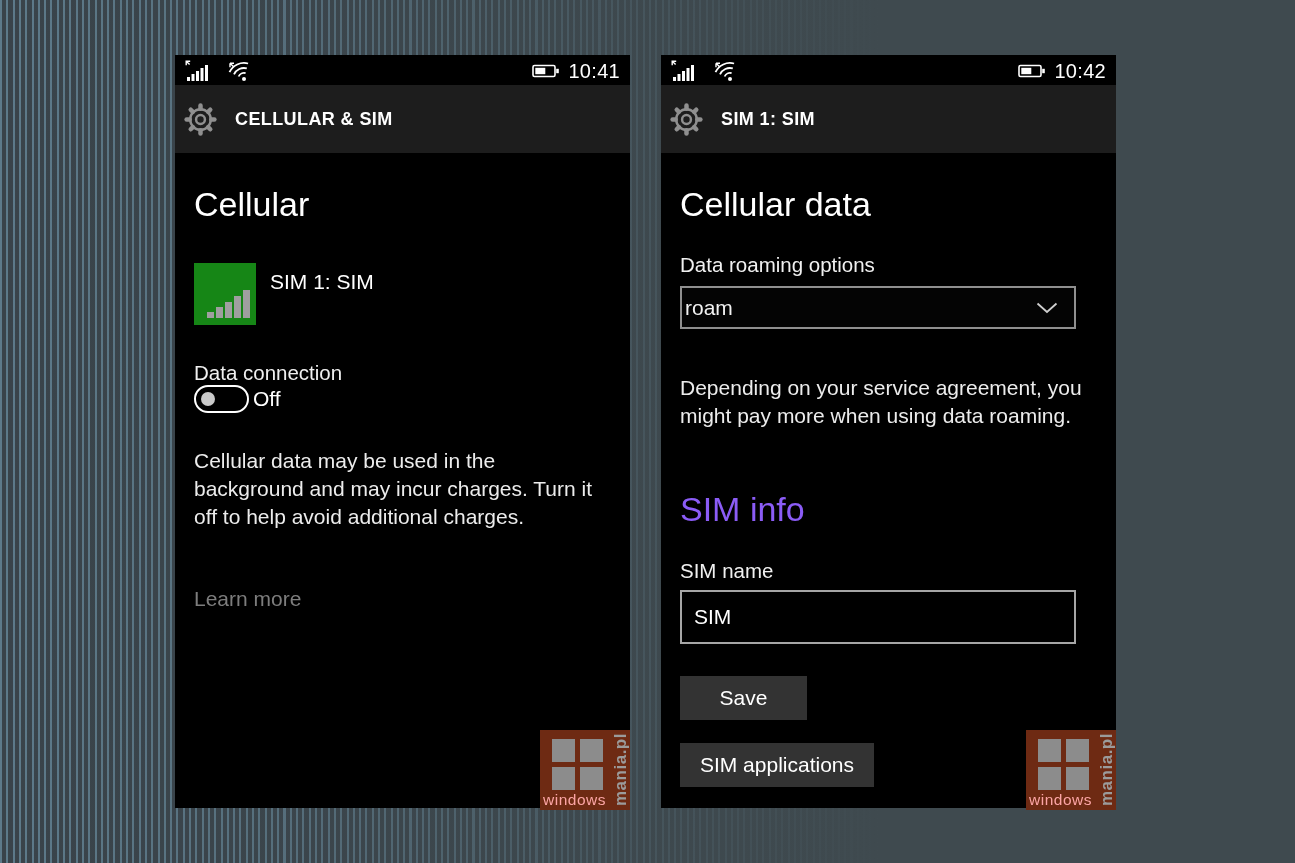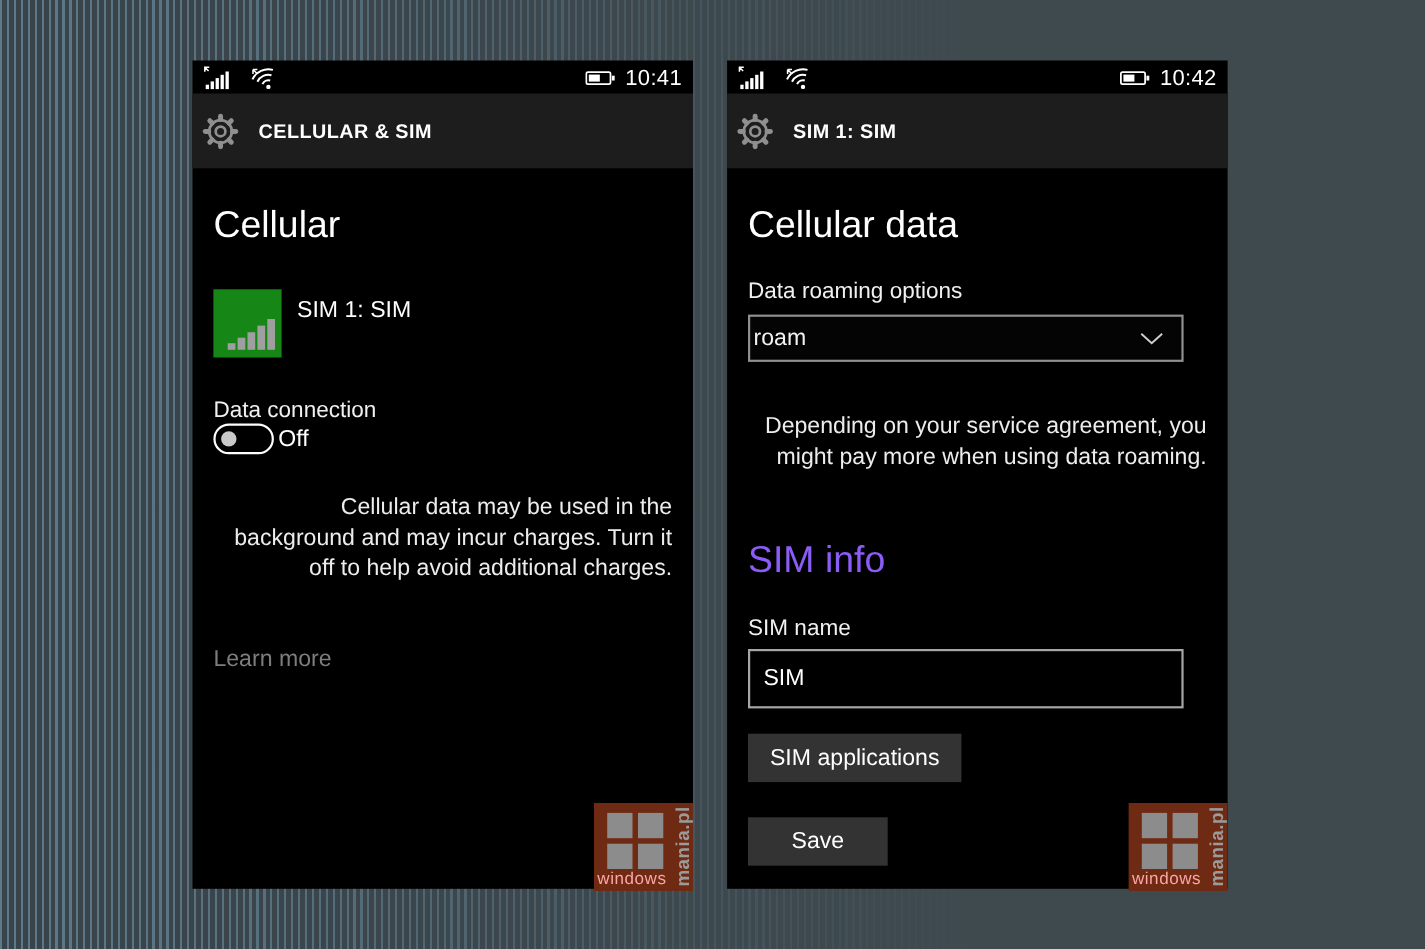--- a/index.html
+++ b/index.html
@@ -47,21 +47,21 @@
   .toggle {
     width:51px; height:24px; border:2.5px solid #fff; border-radius:15px;
     position:relative; background:transparent; cursor:pointer;
   }
   .toggle-knob {
     position:absolute; left:5px; top:50%; transform:translateY(-50%);
     width:14px; height:14px; border-radius:50%; background:#c9c9c9;
   }
   .toggle-state { font-size:21px; color:#fff; }
 
-  .para { font-size:21px; line-height:28px; color:#ececec; margin:34px 0 0 0; white-space:pre-line;text-align:right; }
+  .para { font-size:21px; line-height:28px; color:#ececec; margin:34px 0 0 0; white-space:pre-line; }
   .learn-more { font-size:21px; color:#7d7d7d; margin-top:56px; display:inline-block; }
 
   
   .dropdown {
     margin-top:9px; width:396px; height:43px; box-sizing:border-box;
     border:2px solid #8f8f8f; background:#040404;
     display:flex; align-items:center; padding:0 16px 0 3px; cursor:pointer;
   }
   .dropdown-value { font-size:21px; color:#f2f2f2; }
   .dropdown .chev { margin-left:auto; }
@@ -266,23 +266,23 @@
 
       <p class="para" style="margin-top:45px; max-width:430px">Depending on your service agreement, you
 might pay more when using data roaming.</p>
 
       <h1 class="sim-info-heading">SIM info</h1>
 
       <div class="field-label" style="margin-top:30px">SIM name</div>
 
       <input class="text-input" type="text" value="SIM" style="">
 
+      <button class="wp-button btn-save">Save</button>
+
       <button class="wp-button btn-simapps">SIM applications</button>
-
-      <button class="wp-button btn-save">Save</button>
 
       <div class="watermark">
         <div class="wm-logo">
           <span></span>
             <span></span>
             <span></span>
             <span></span>
         </div>
         <span class="wm-brand">windows</span>
         <span class="wm-vert">mania.pl</span>

